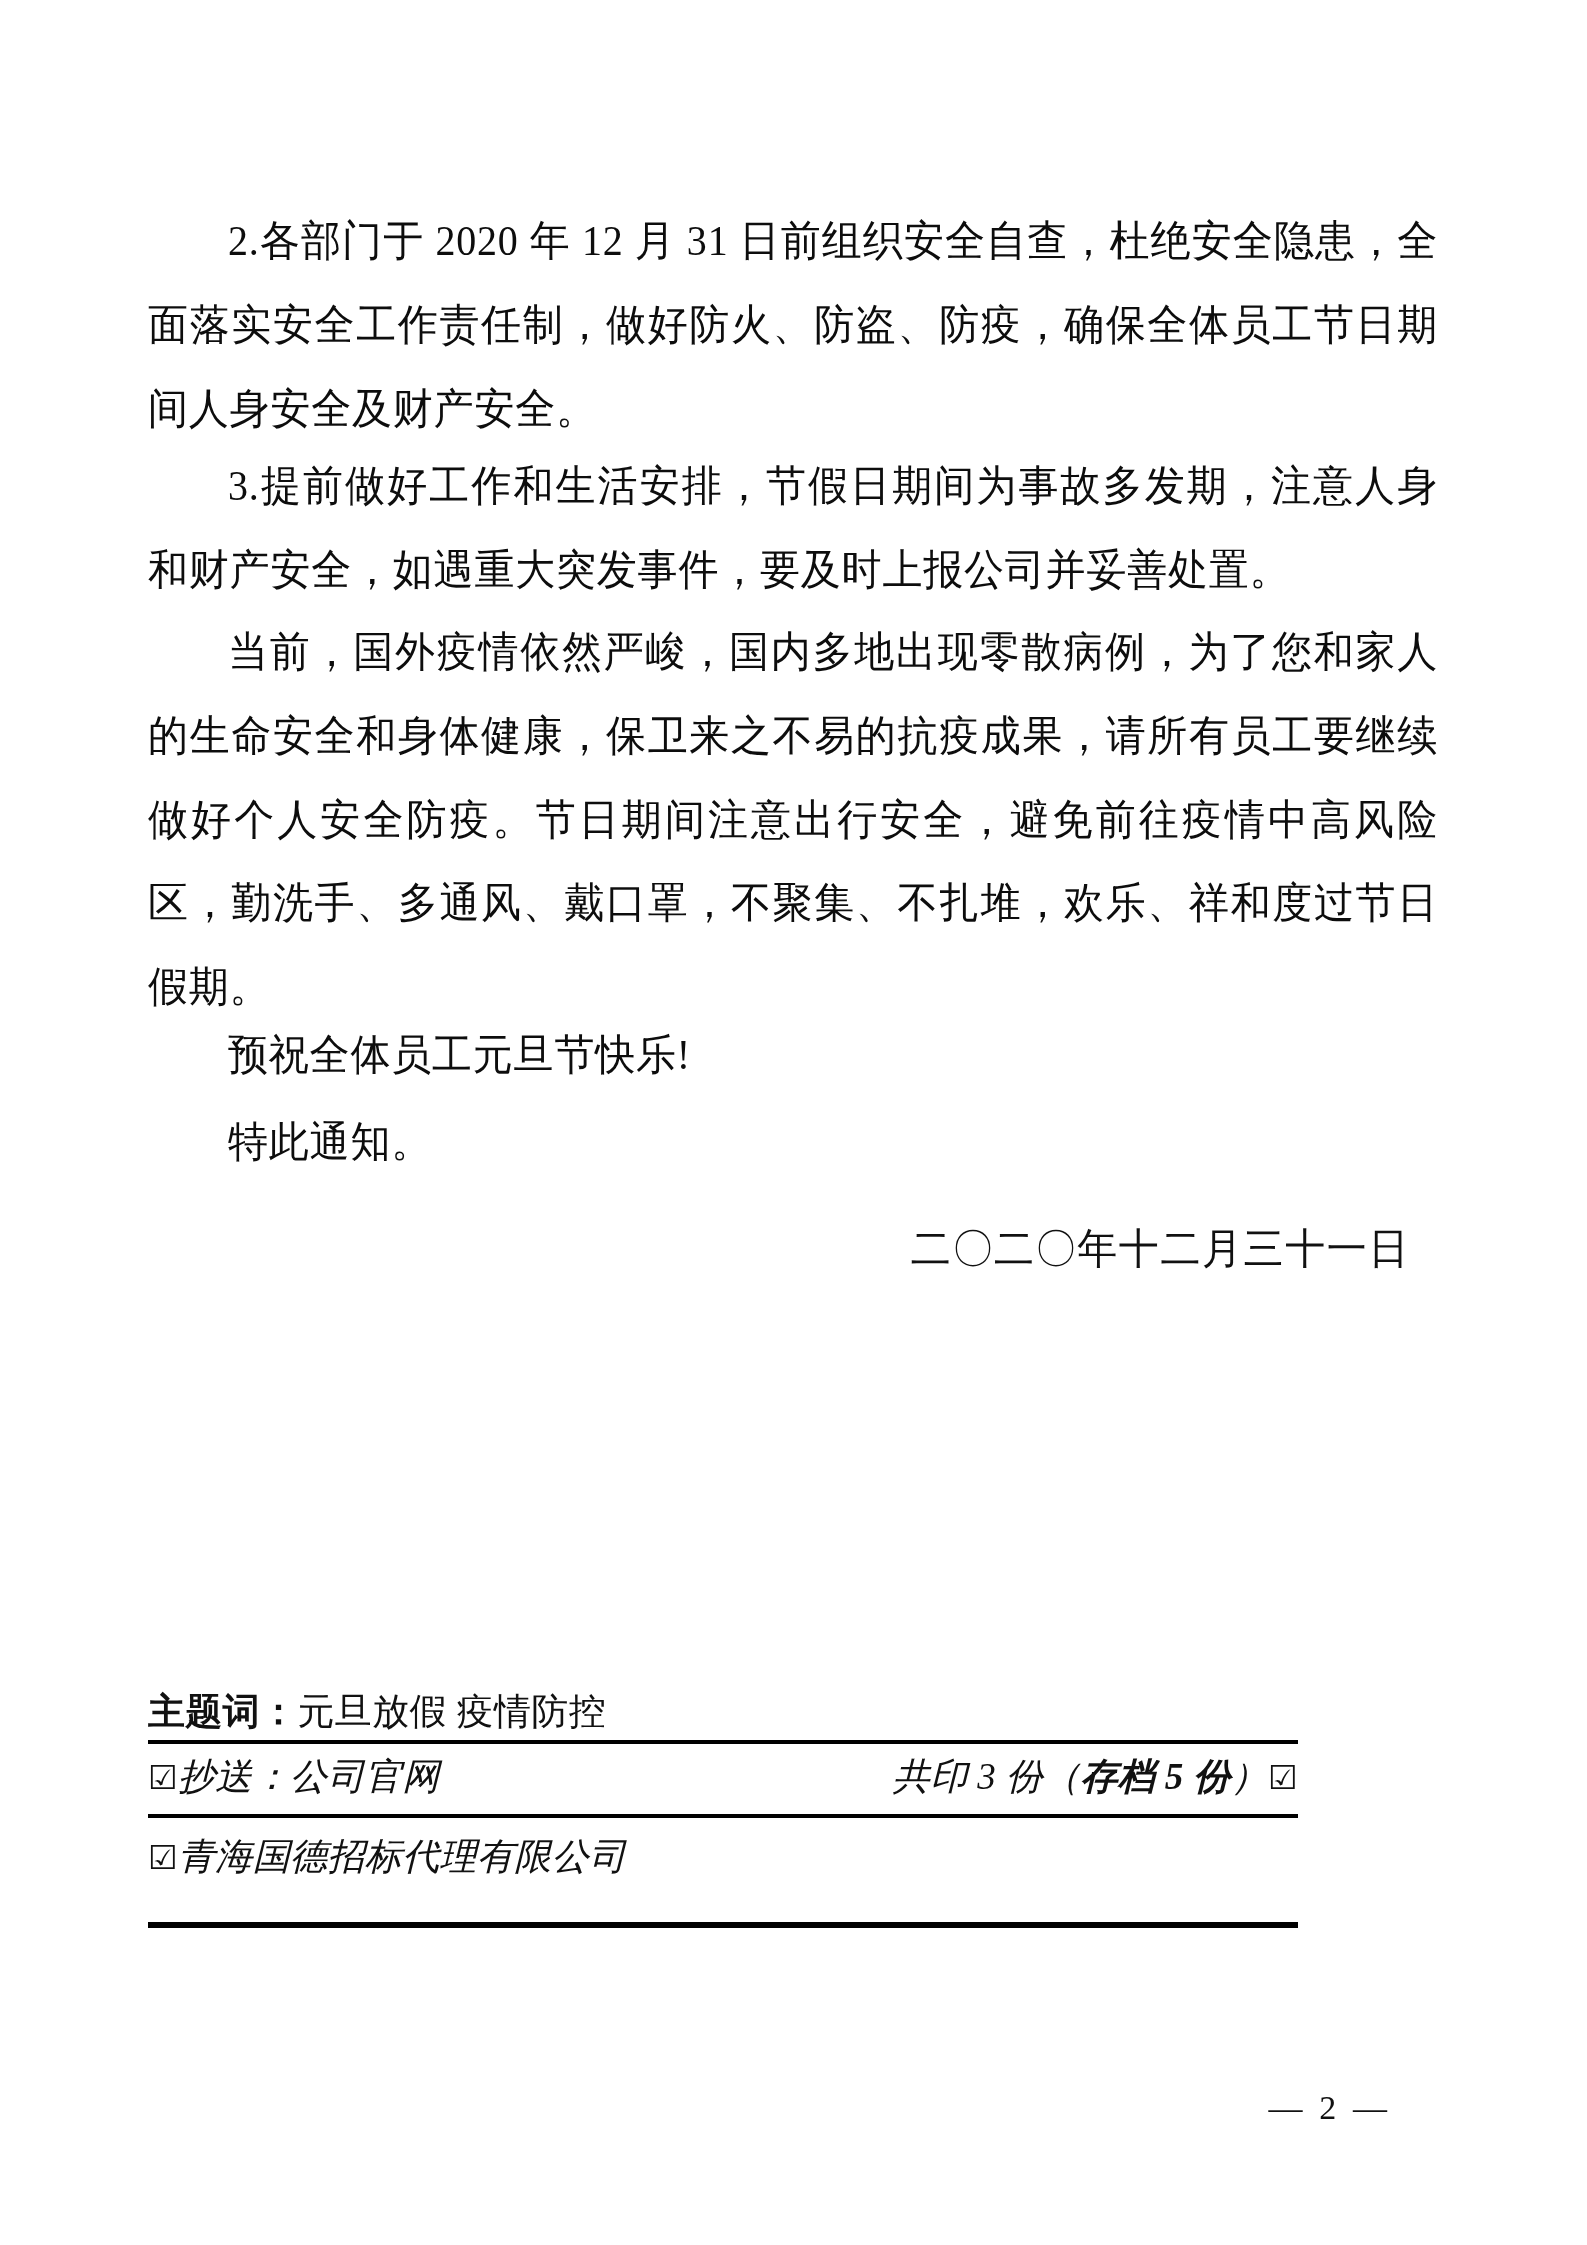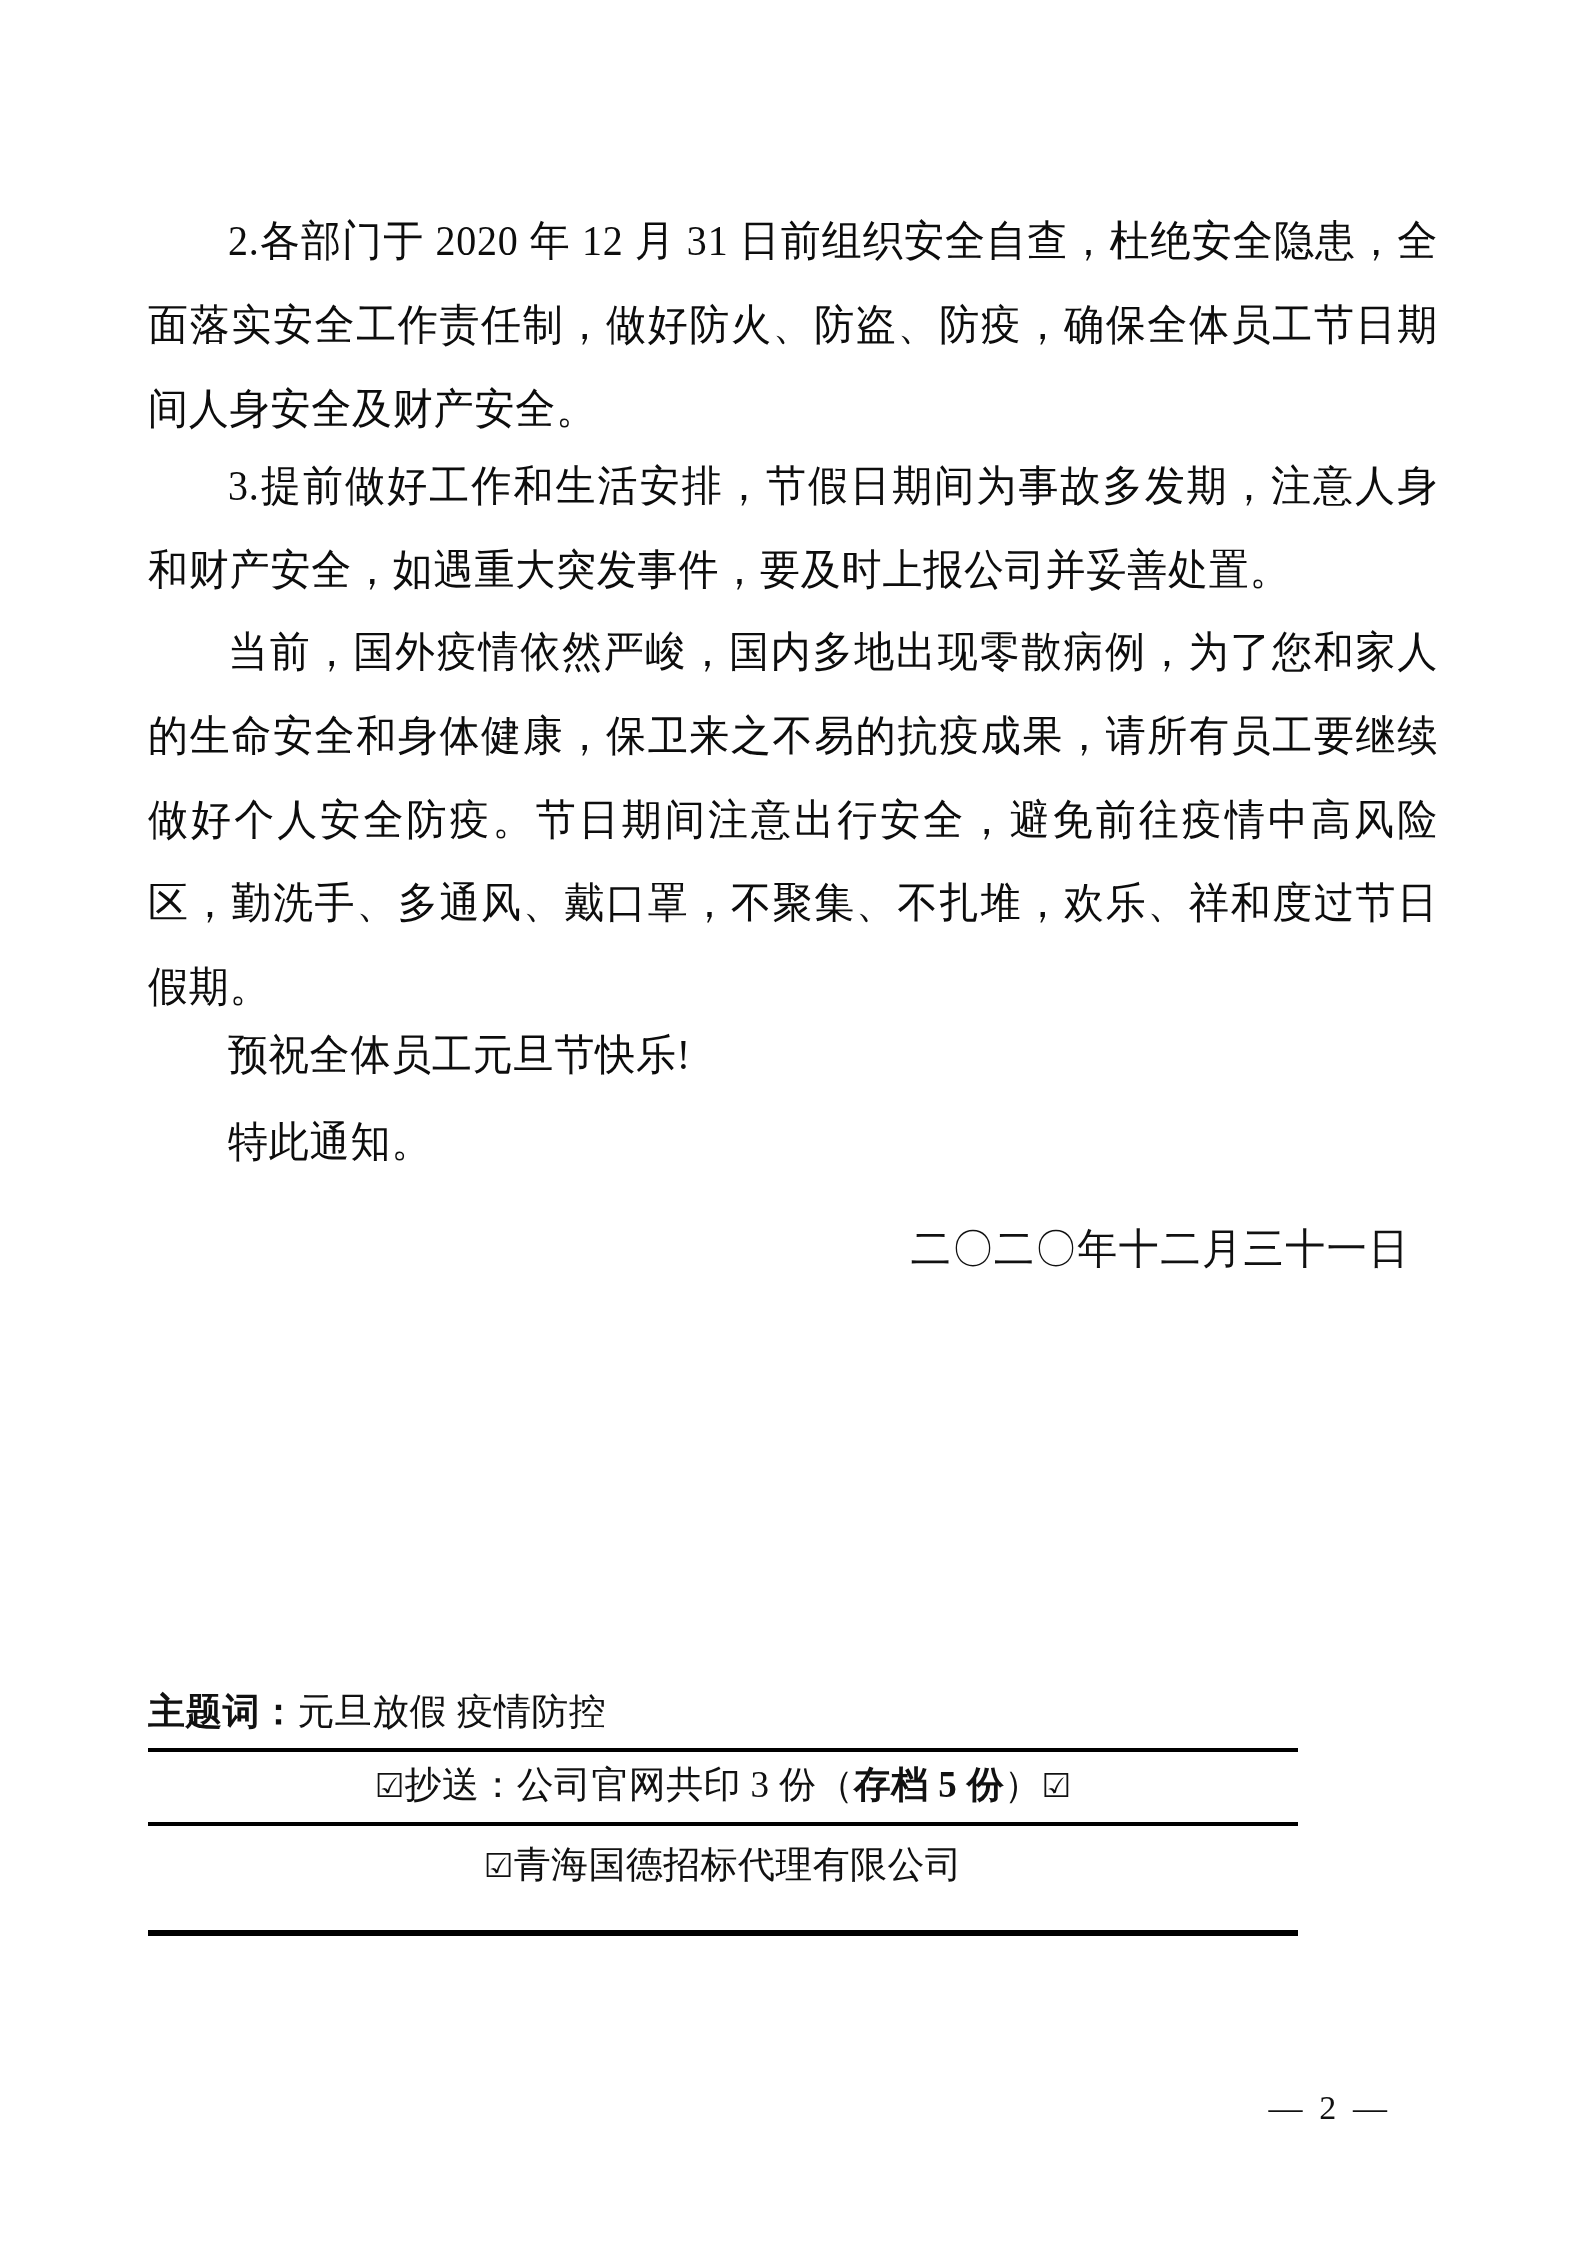--- a/index.html
+++ b/index.html
@@ -54,43 +54,44 @@
     position: absolute;
     left: 148px;
     top: 1684px;
     width: 1290px;
   }
   .keywords {
     font-size: 37px;
     line-height: 56px;
     font-weight: bold;
     letter-spacing: 0.01em;
-    margin: 0 0 8px 0;
+    margin: 0 0 0 0;
     font-family: "Liberation Sans", sans-serif;
   }
   .keywords .kw-label { font-weight: bold; }
   .keywords .kw-values { font-weight: normal; font-family: "Liberation Serif", serif; }
 
   .rule {
     border: none;
     border-top: 4px solid #000000;
     margin: 0;
     width: 1150px;
   }
   .rule.thick {
     border-top: 6px solid #000000;
   }
   .ftr-row {
     display: flex;
     align-items: baseline;
-    justify-content: center;
+    justify-content: space-between;
     width: 1150px;
     font-size: 37px;
     line-height: 62px;
     padding: 2px 0 6px 0;
+    font-style: italic;
   }
   .ftr-left {
     white-space: nowrap;
     letter-spacing: 0.01em;
   }
   .ftr-right {
     white-space: nowrap;
     letter-spacing: 0.01em;
     padding-right: 0px;
   }

